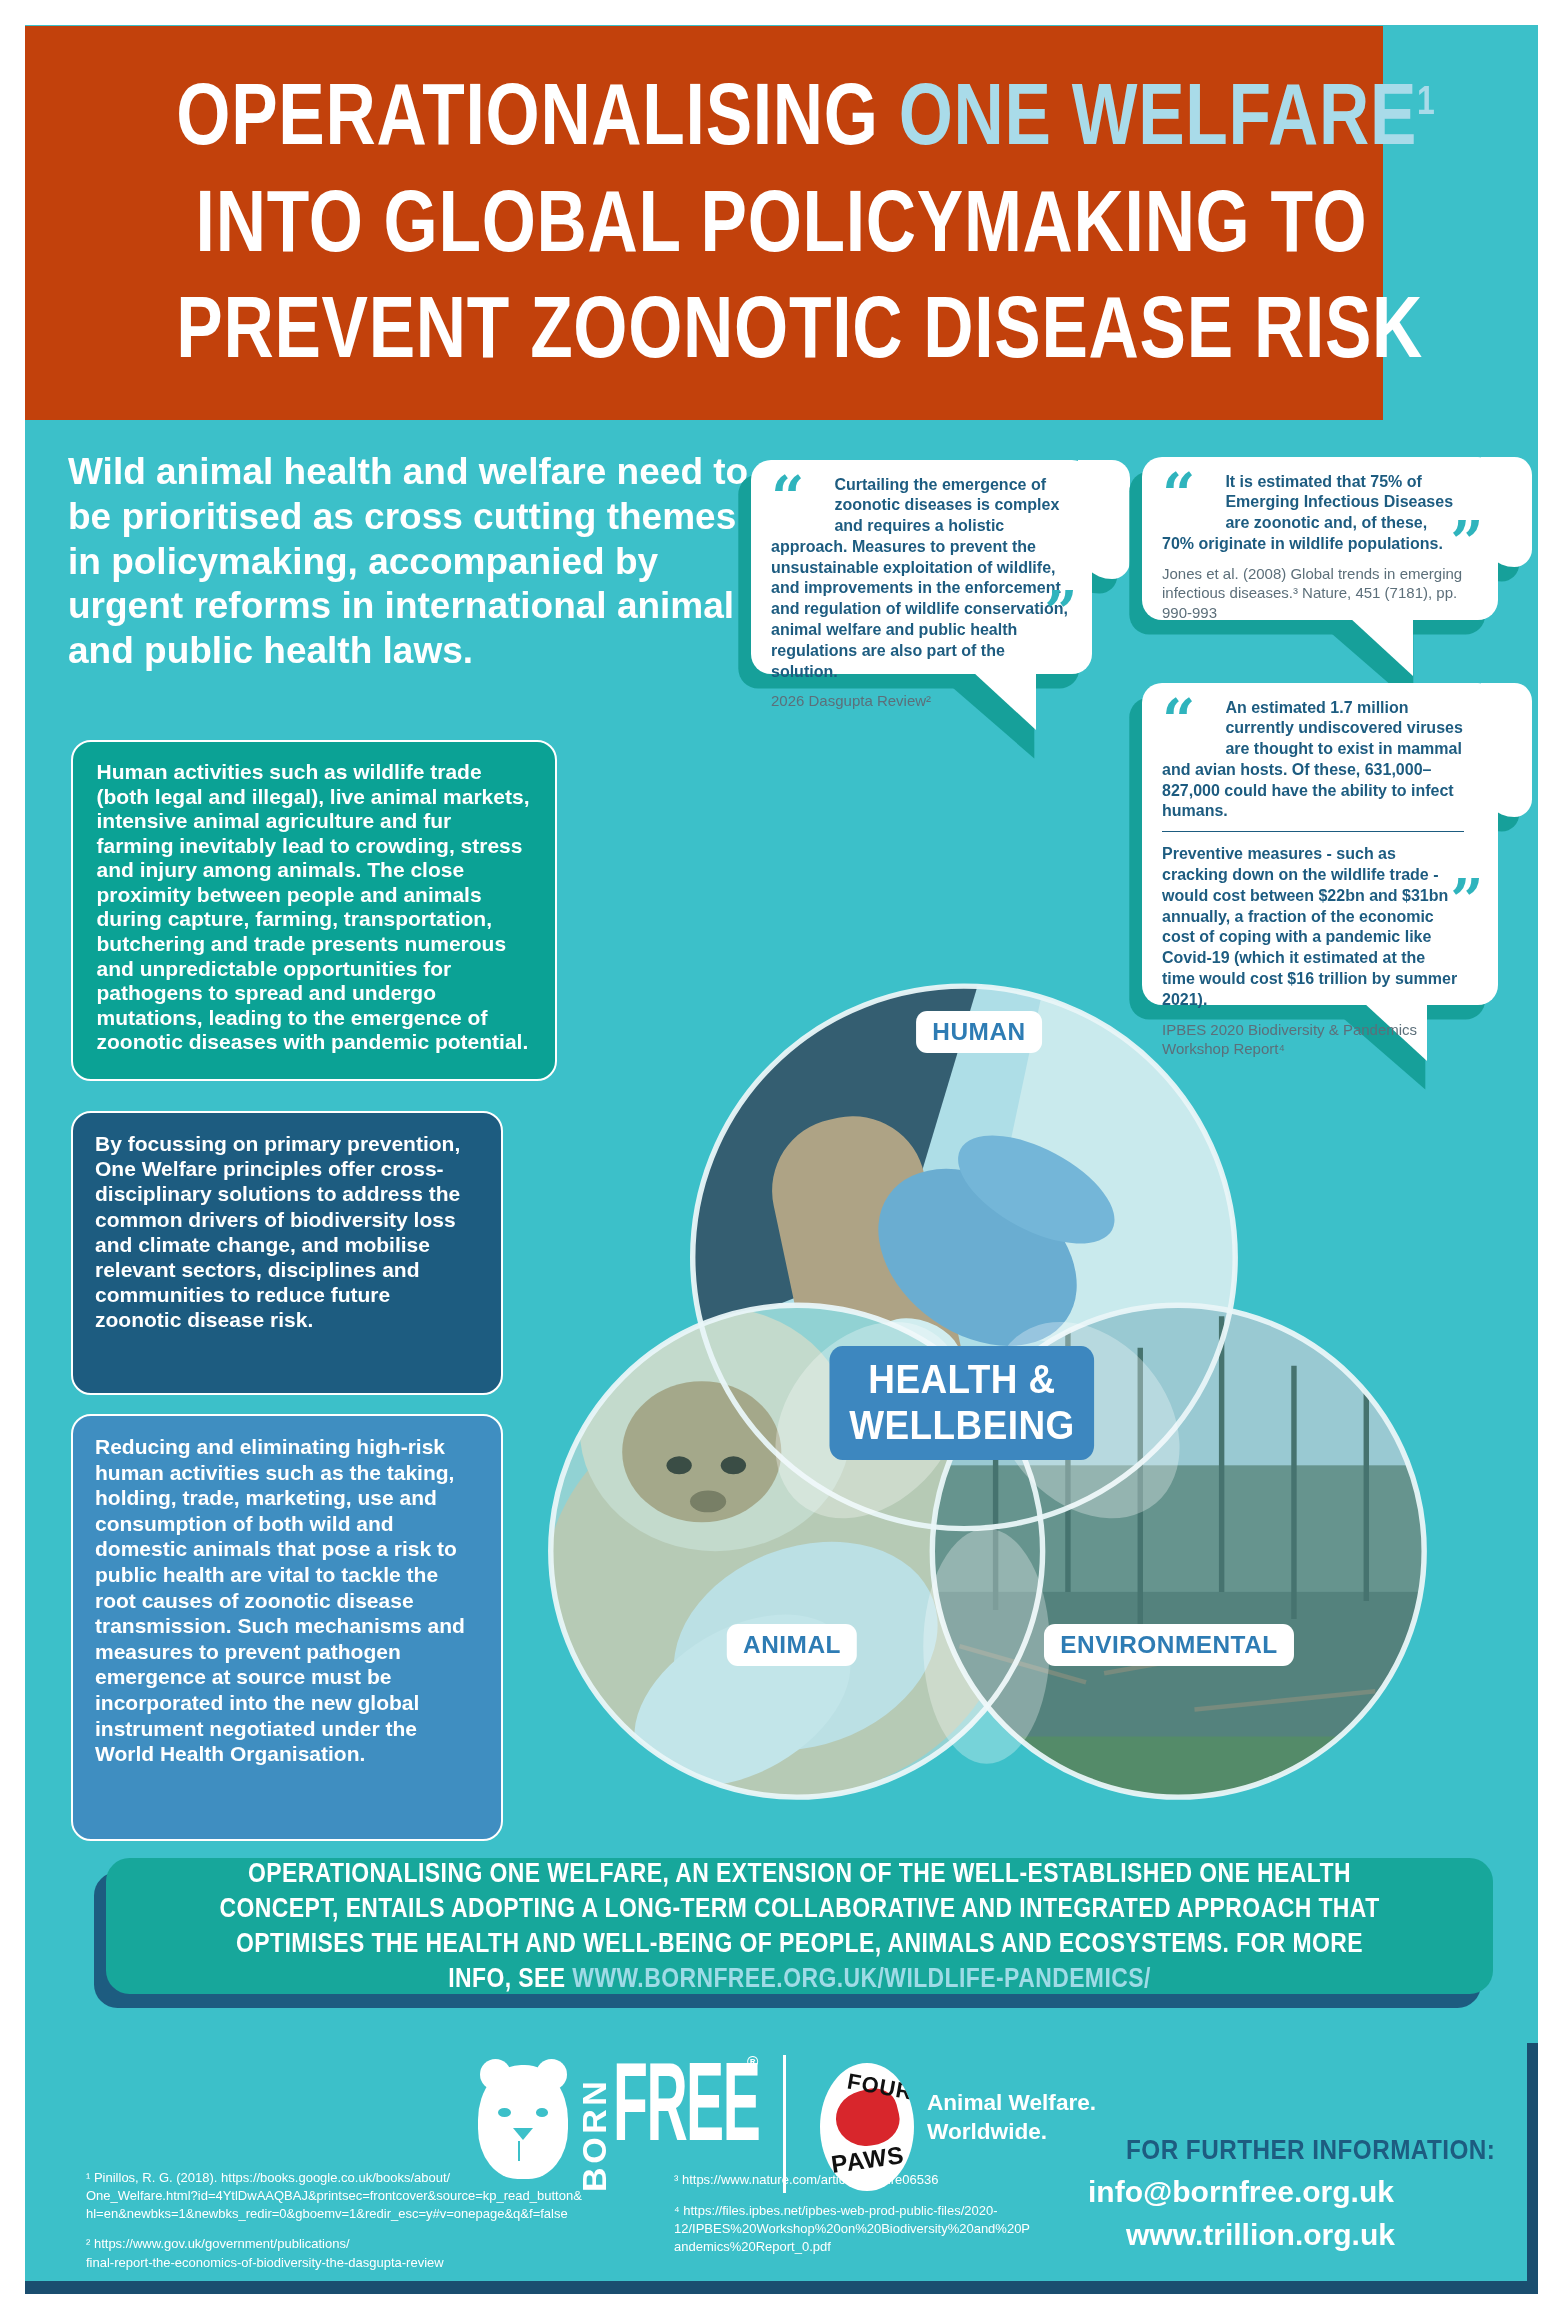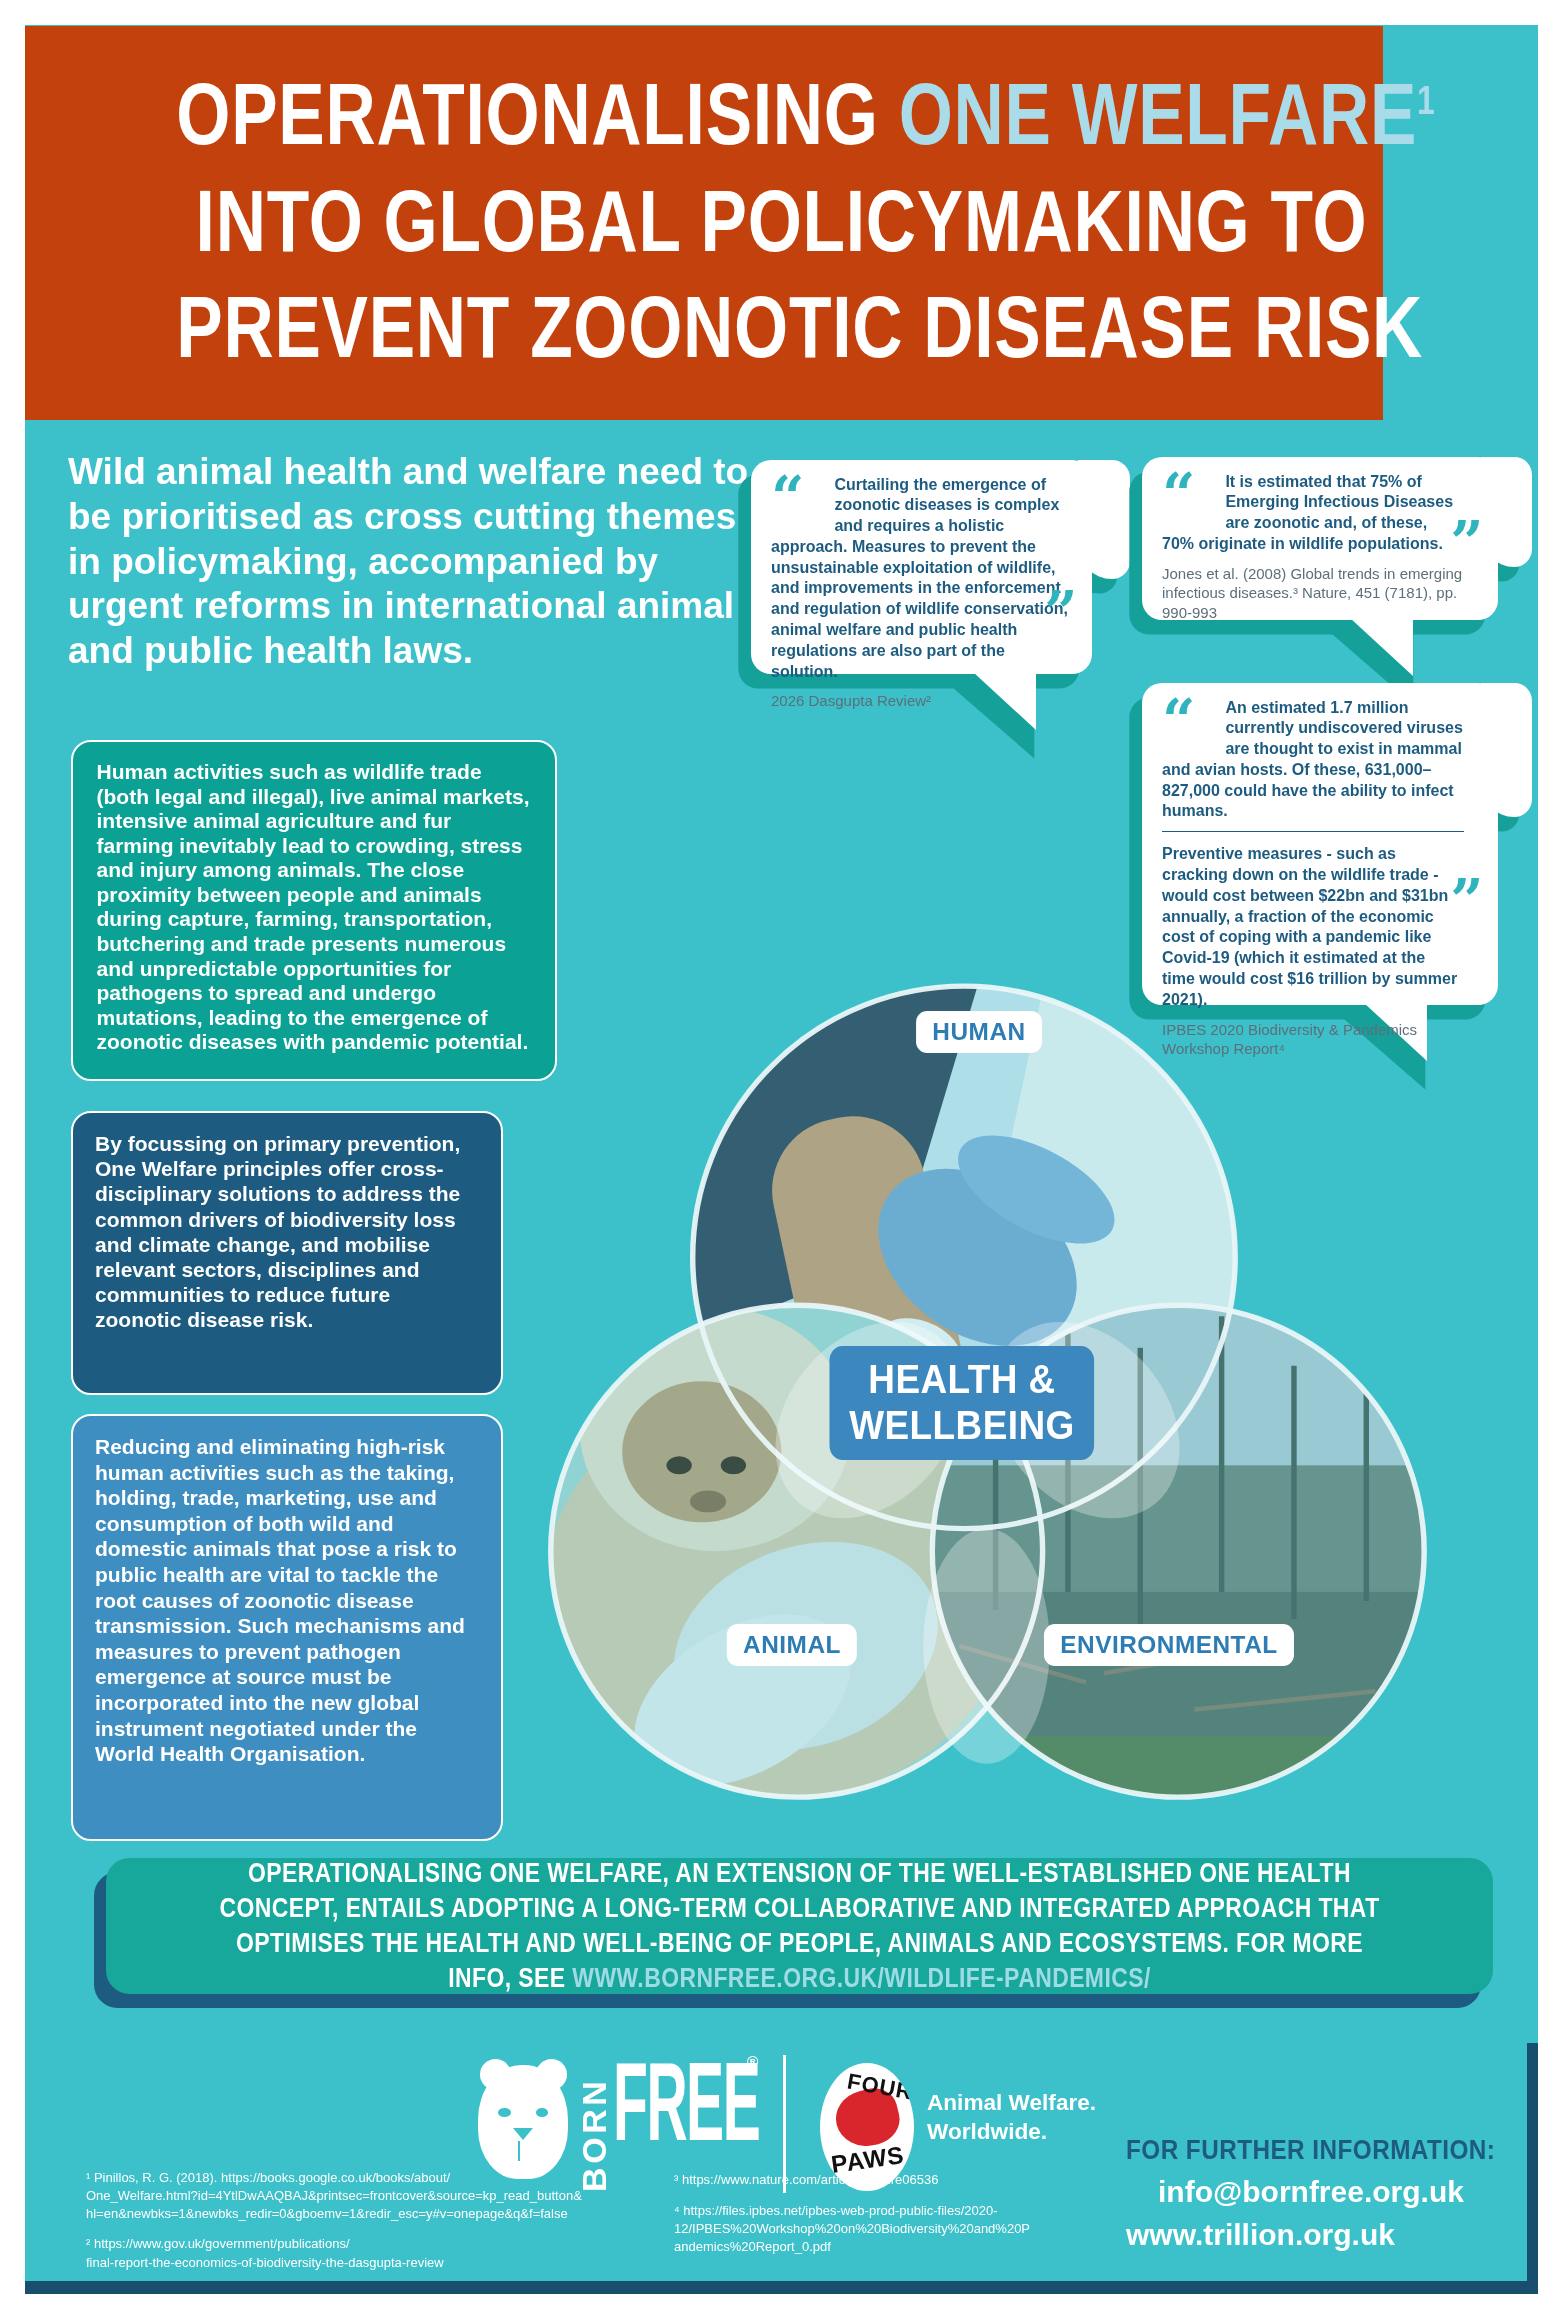--- a/index.html
+++ b/index.html
@@ -268,20 +268,20 @@
 final-report-the-economics-of-biodiversity-the-dasgupta-review</div>
   </div>
   <div class="abs" style="left:674px;top:2171px;width:407px;">
     <div class="footnote">³ https://www.nature.com/articles/nature06536</div>
     <div class="footnote" style="margin-top:12.7px;">⁴ https://files.ipbes.net/ipbes-web-prod-public-files/2020-
 12/IPBES%20Workshop%20on%20Biodiversity%20and%20P
 andemics%20Report_0.pdf</div>
   </div>
 
   <div class="abs fi-heading">FOR FURTHER INFORMATION:</div>
-  <div class="abs fi-line" style="left:1158px;top:2175px;text-align:right;">info@bornfree.org.uk</div>
+  <div class="abs fi-line" style="left:1088px;top:2175px;text-align:right;">info@bornfree.org.uk</div>
   <div class="abs fi-line" style="left:1126px;top:2218px;">www.trillion.org.uk</div>
 
   <div class="abs strip" style="left:25px;top:2281px;width:1513px;height:12.7px;"></div>
   <div class="abs strip" style="left:1527px;top:2043px;width:11px;height:251px;"></div>
 
 </div>
 
 
 </body></html>

